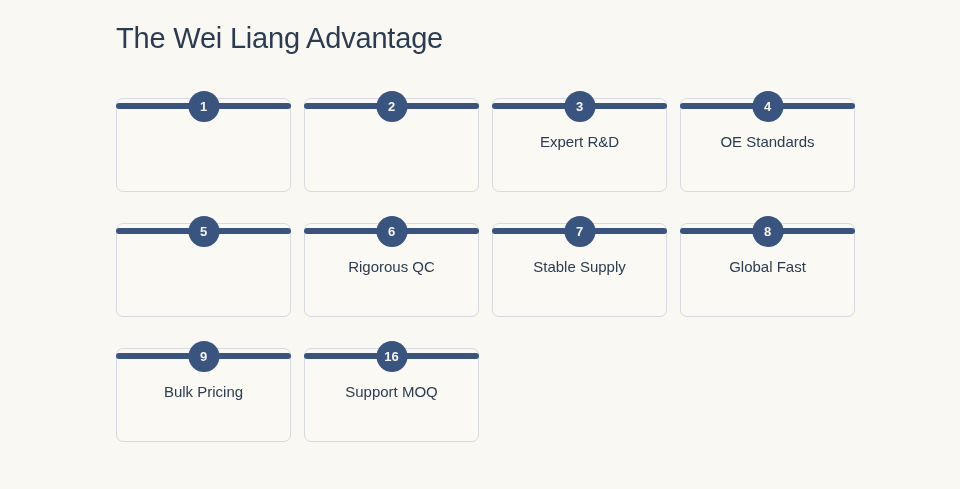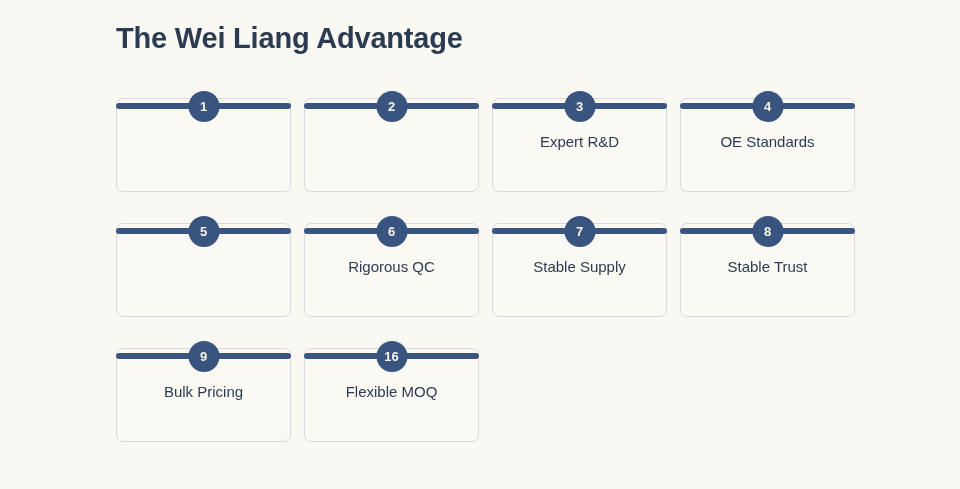--- a/index.html
+++ b/index.html
@@ -20,21 +20,21 @@
     width: 960px;
     height: 489px;
     box-sizing: border-box;
   }
 
   .page-title {
     position: absolute;
     left: 116px;
     top: 22px;
     font-size: 29px;
-    font-weight: bold;
+    font-weight: normal;
     letter-spacing: -0.2px;
     color: #2b3c52;
     white-space: nowrap;
   }
 
   .grid {
     position: absolute;
     left: 116px;
     top: 98px;
     width: 738px;
@@ -142,31 +142,31 @@
 
     <div class="card">
       <div class="card-topbar"></div>
       <div class="card-badge">7</div>
       <div class="card-label">Stable Supply</div>
     </div>
 
     <div class="card">
       <div class="card-topbar"></div>
       <div class="card-badge">8</div>
-      <div class="card-label">Stable Trust</div>
+      <div class="card-label">Global Fast</div>
     </div>
 
     <div class="card">
       <div class="card-topbar"></div>
       <div class="card-badge">9</div>
       <div class="card-label">Bulk Pricing</div>
     </div>
 
 
     <div class="card">
       <div class="card-topbar"></div>
       <div class="card-badge">16</div>
-      <div class="card-label">Flexible MOQ</div>
+      <div class="card-label">Support MOQ</div>
     </div>
 
 
   </div>
 </div>
 
 </body></html>

